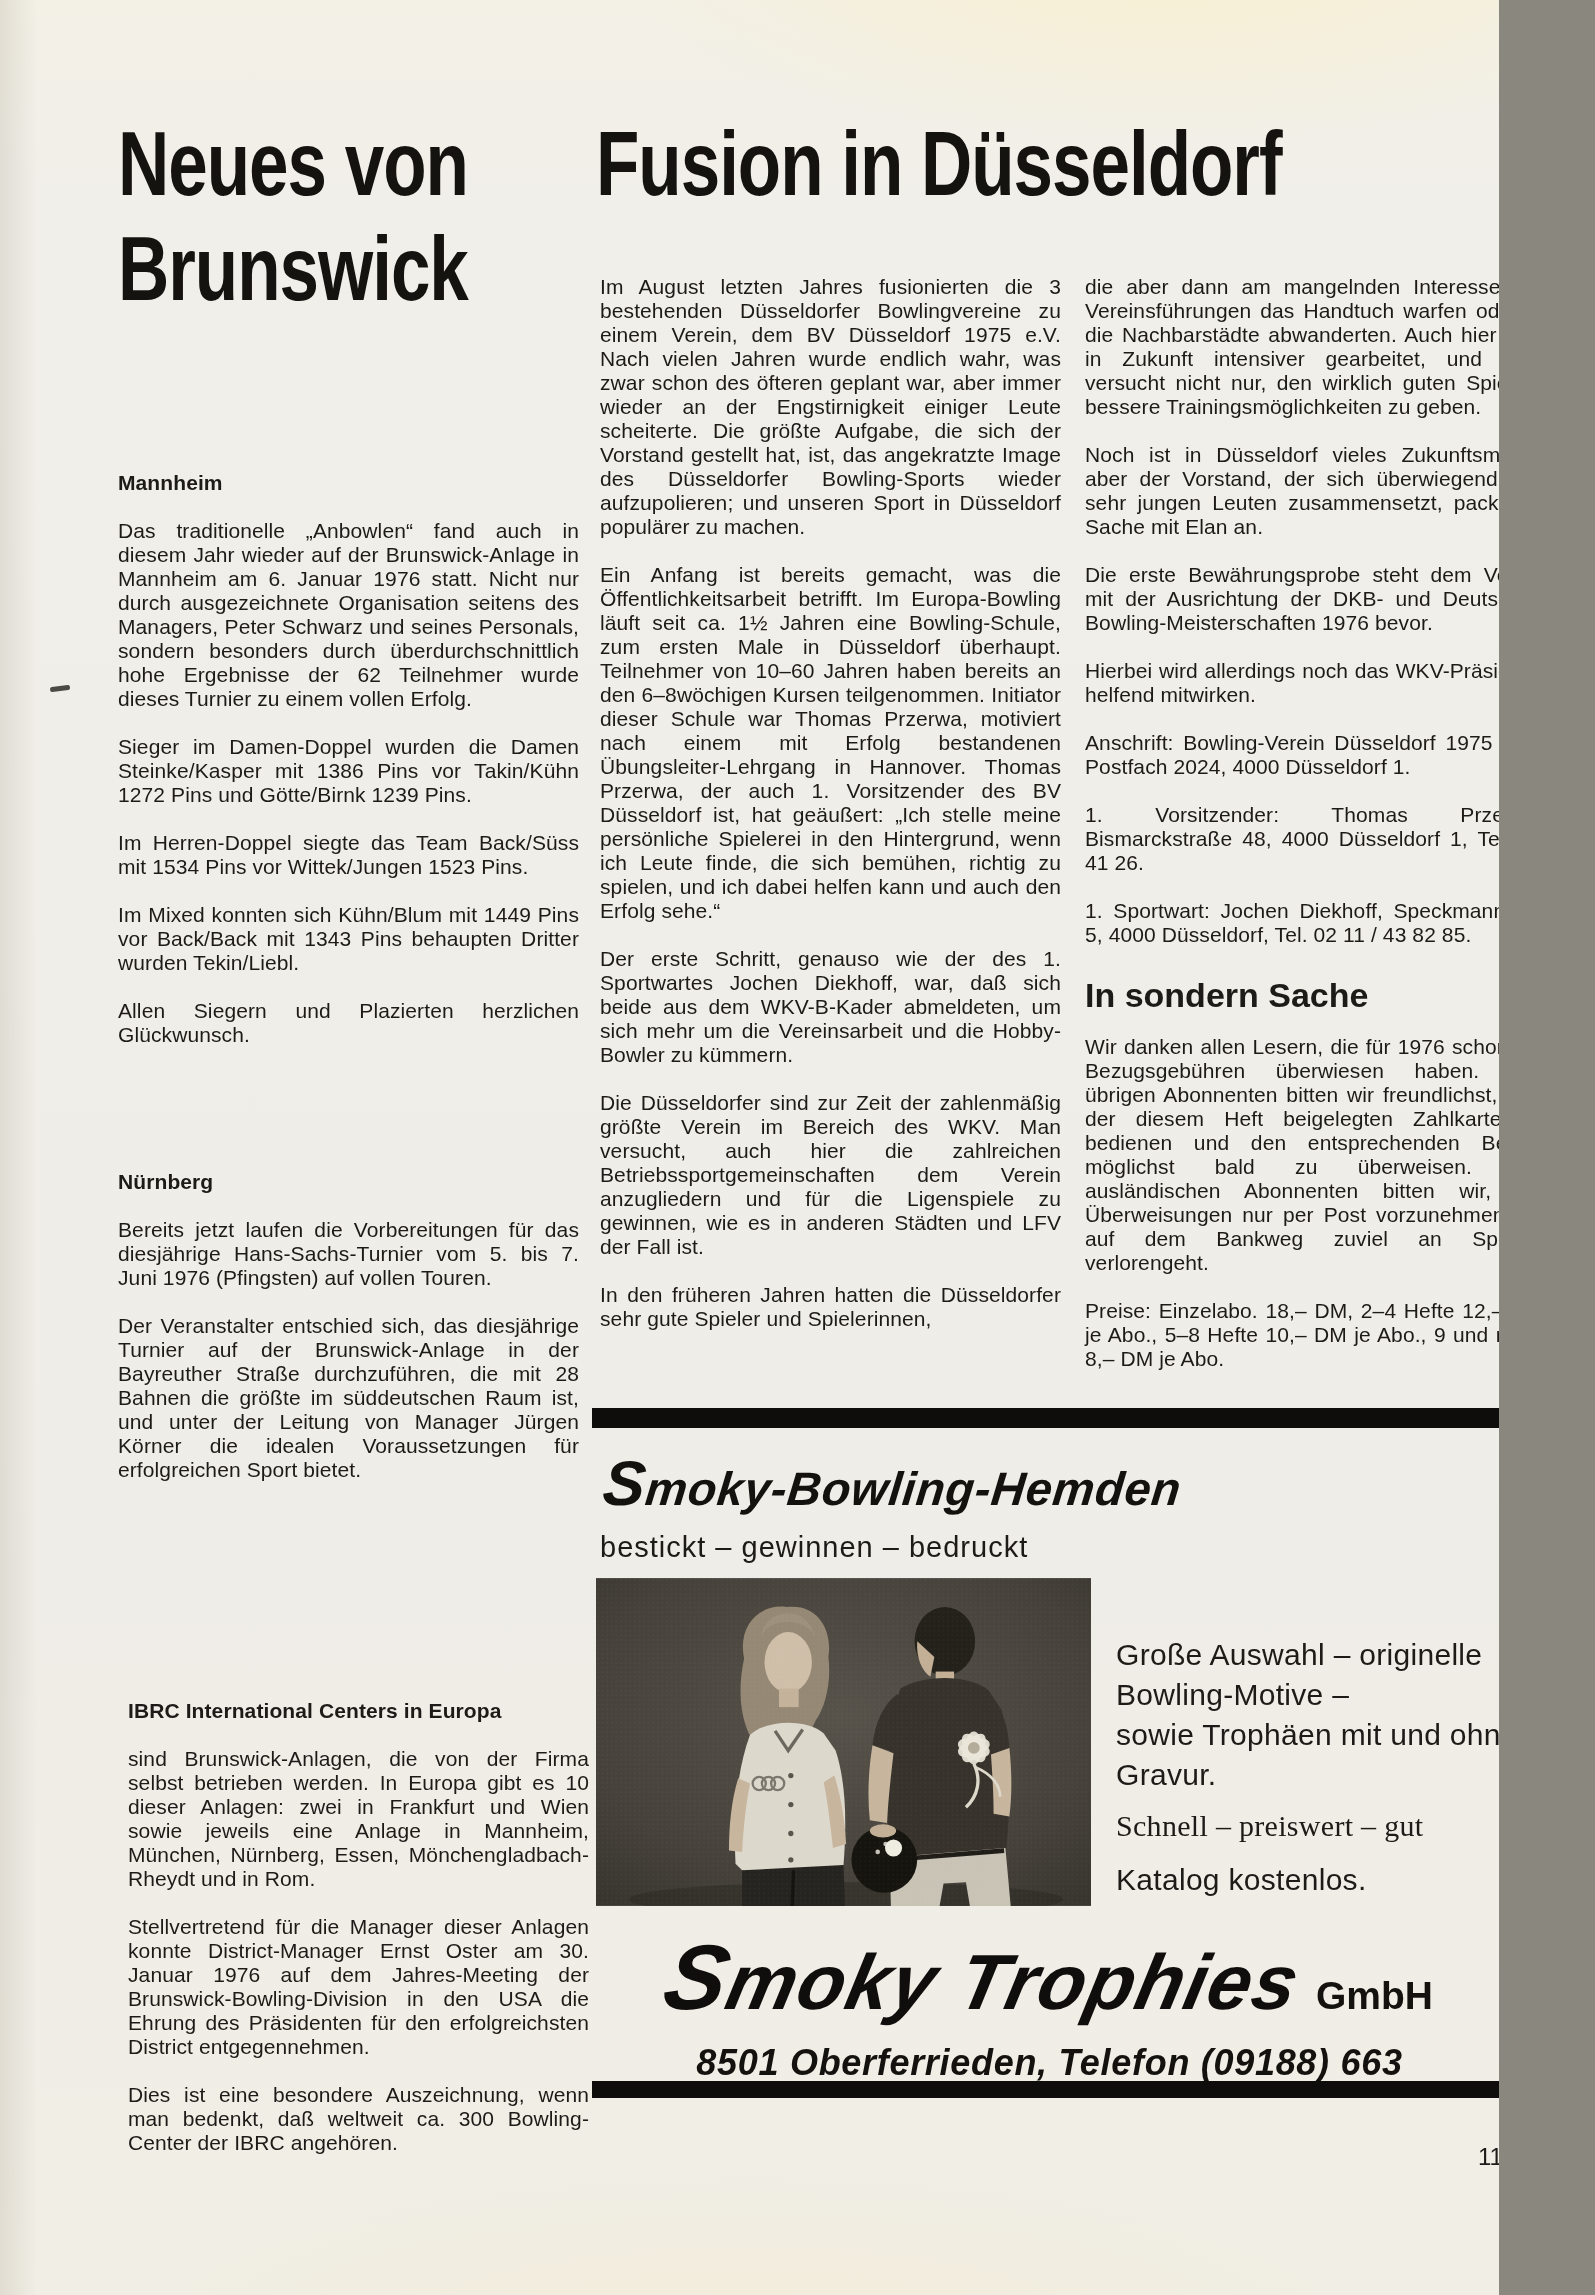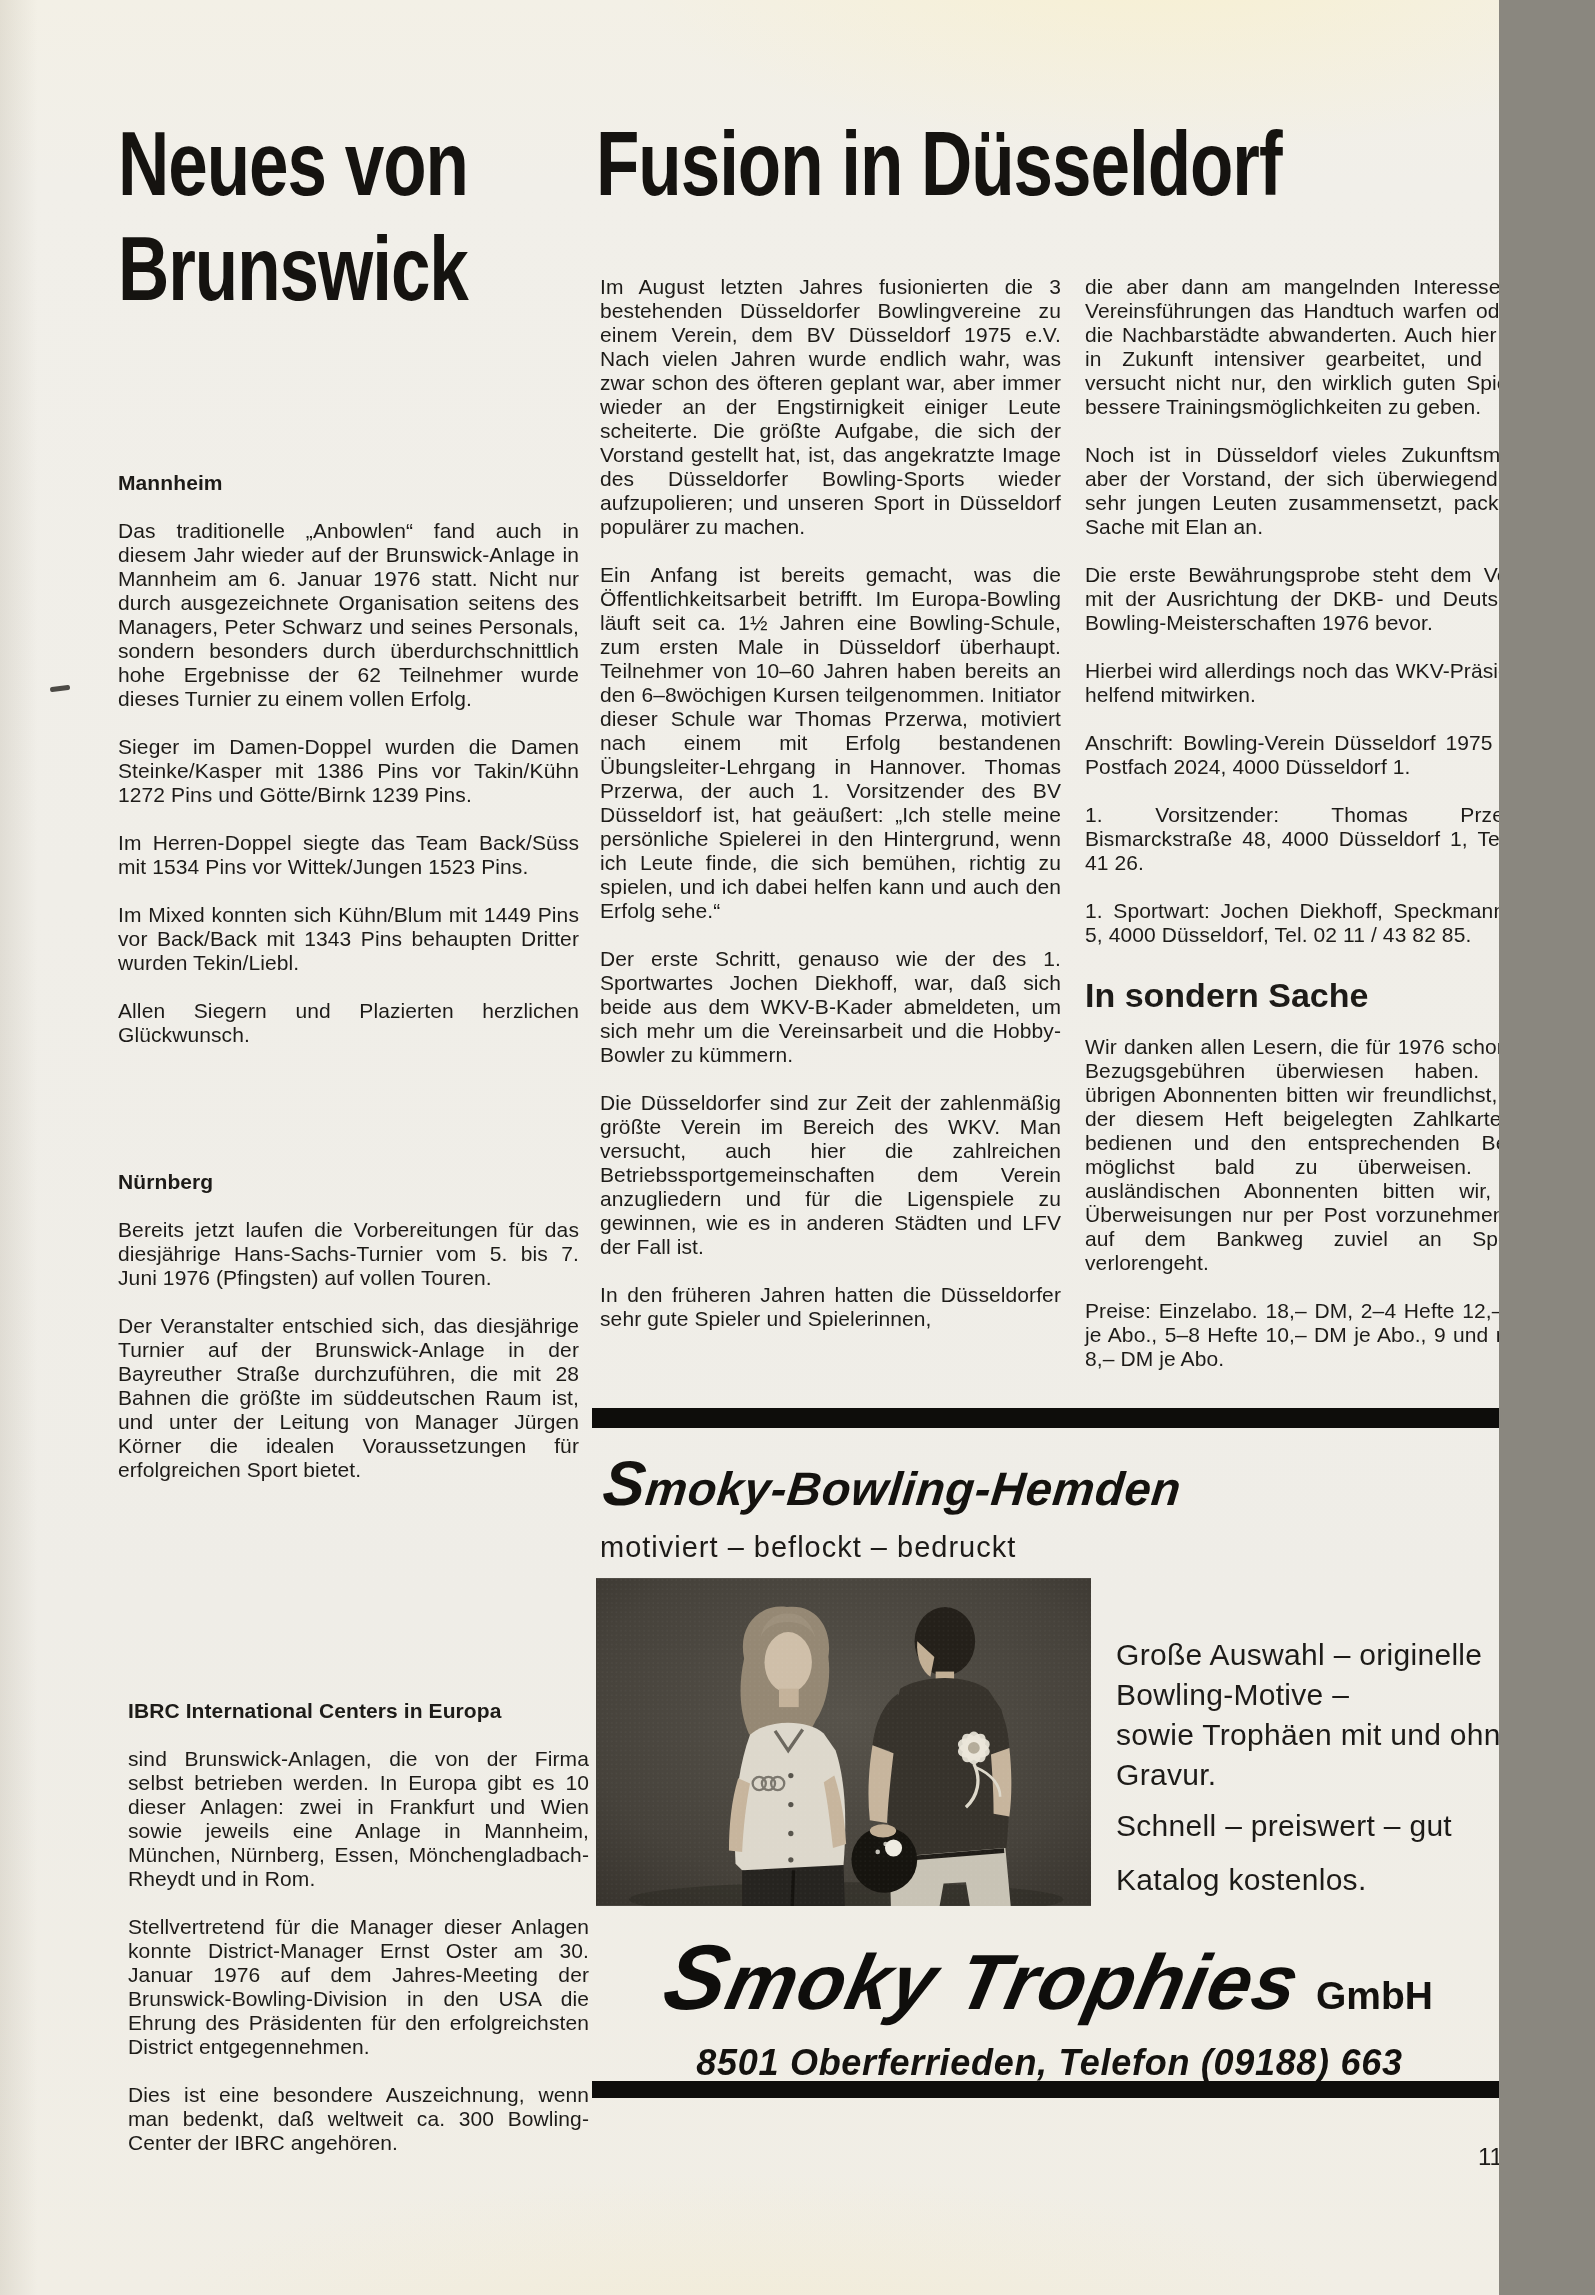--- a/index.html
+++ b/index.html
@@ -33,21 +33,21 @@
 
   .ad-title {
     font-style:italic; font-weight:700; font-size:47px; line-height:55px;
     transform:skewX(-6deg); transform-origin:0 100%; letter-spacing:0.7px; color:#14120f;
   }
   .ad-title::first-letter { font-size:63px; }
   .ad-sub { font-size:29px; letter-spacing:1px; color:#1d1b18; }
 
   .ad-right { width:440px; }
   .ad-right-line { font-size:30px; line-height:40px; letter-spacing:0.3px; }
-  .gap-before-1 { margin-top:10.5px; }
+  .gap-before-1 { margin-top:10.5px;font-family:Liberation Serif, serif; }
   .gap-before-2 { margin-top:14.5px; }
 
   .logo-block { width:911px; text-align:center; }
   .logo-script {
     display:inline-block; font-style:italic; font-weight:700; font-size:78px; line-height:86px;
     transform:skewX(-12deg); letter-spacing:1.3px; color:#0f0e0c;
   }
   .logo-script::first-letter { font-size:92px; }
   .logo-suffix { font-size:39px; font-weight:700; margin-left:17px; color:#14120f; }
   .ad-address { font-style:italic; font-weight:700; font-size:36px; margin-top:17px; letter-spacing:0.7px; color:#14120f; }
@@ -121,21 +121,21 @@
     <p class="para">1. Sportwart: Jochen Diekhoff, Speckmannweg 5, 4000 Düsseldorf, Tel. 02 11 / 43 82 85.</p>
     <div class="own-header">In sondern Sache</div>
     <p class="para">Wir danken allen Lesern, die für 1976 schon die Bezugsgebühren überwiesen haben. Alle übrigen Abonnenten bitten wir freundlichst, sich der diesem Heft beigelegten Zahlkarte zu bedienen und den entsprechenden Betrag möglichst bald zu überweisen. Die ausländischen Abonnenten bitten wir, die Überweisungen nur per Post vorzunehmen, da auf dem Bankweg zuviel an Spesen verlorengeht.</p>
     <p class="para">Preise: Einzelabo. 18,– DM, 2–4 Hefte 12,– DM je Abo., 5–8 Hefte 10,– DM je Abo., 9 und mehr 8,– DM je Abo.</p>
   </div>
 
   <div class="bar" style="left:592px; top:1408px; width:913px; height:20px;"></div>
 
   <div class="abs" style="left:600px; top:1456px;">
     <div class="ad-title">Smoky-Bowling-Hemden</div>
-    <div class="ad-sub" style="margin-top:14.5px;">motiviert – beflockt – bedruckt</div>
+    <div class="ad-sub" style="margin-top:14.5px;">bestickt – gewinnen – bedruckt</div>
   </div>
 
   <div class="abs photo-frame" style="left:596px; top:1578px;">
     <svg width="495" height="328" viewBox="0 0 752 498" xmlns="http://www.w3.org/2000/svg">
       <defs>
         <radialGradient id="bgvig" cx="50%" cy="42%" r="75%">
           <stop offset="0%" stop-color="#57534b"></stop>
           <stop offset="70%" stop-color="#46423b"></stop>
           <stop offset="100%" stop-color="#38342e"></stop>
         </radialGradient>

